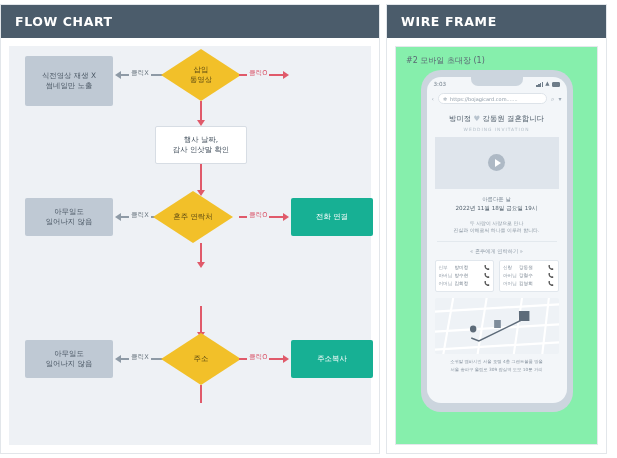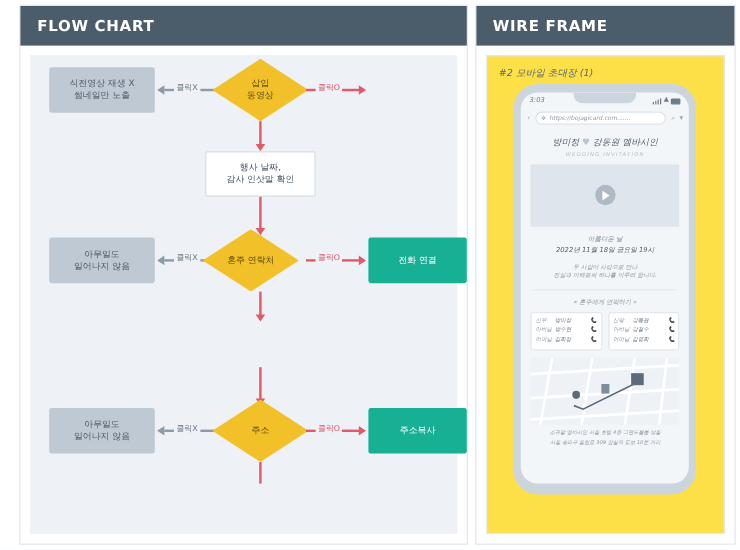--- a/index.html
+++ b/index.html
@@ -2,21 +2,21 @@
 <html><head>
 <meta charset="utf-8">
 <style>
   * { box-sizing: border-box; margin: 0; padding: 0; }
   html, body {
     width: 617px; height: 458px;
     background: #ffffff;
     font-family: "DejaVu Sans", "Liberation Sans", sans-serif;
     overflow: hidden;
   }
-  .page { position: relative; width: 617px; height: 458px; display: flex; gap: 6px; padding: 4px 4px 4px 16px; }
+  .page { position: relative; width: 617px; height: 458px; display: flex; gap: 6px; padding: 4px 4px 4px 0; }
 
   
   .panel { background: #ffffff; border: 1px solid #e2e6ea; display: flex; flex-direction: column; }
   .panel.left  { width: 380px; }
   .panel.right { width: 221px; }
   .panel-header {
     background: #4b5c6b; color: #ffffff;
     font-size: 12.5px; font-weight: bold; letter-spacing: .6px;
     padding: 9px 14px;
   }
@@ -64,23 +64,22 @@
   .edge-label {
     position: absolute; font-size: 6.6px; background: #eef1f5;
     padding: 0 2px; line-height: 1;
   }
   .edge-label.gray { color: #69757f; }
   .edge-label.red  { color: #d9566a; }
 
   
   .wire-canvas {
     position: relative; width: 100%; height: 100%;
-    background: #fde047; border: 1px solid #e4e8ec;
+    background: #86efac; border: 1px solid #e4e8ec;
     padding: 6px;
-    font-style: italic;
   }
   .wire-title { font-size: 8px; color: #5a6773; margin: 2px 0 4px 4px; }
 
   .phone {
     position: relative; width: 152px; height: 342px; margin: 0 auto;
     background: #ccd5de; border-radius: 20px; padding: 7px 6px 9px 6px;
   }
   .phone-screen {
     position: relative; width: 100%; height: 100%;
     background: #f3f6f9; border-radius: 14px; overflow: hidden;
@@ -166,21 +165,21 @@
 </head>
 <body>
 
 <div class="page">
 
   <div class="panel left">
     <div class="panel-header">FLOW CHART</div>
     <div class="panel-body">
       <div class="flow-canvas">
 
-        <div class="node node-gray" style="left:16px; top:10px; width:88px; height:38px; flex-direction:column;">
+        <div class="node node-gray" style="left:16px; top:10px; width:88px; height:50px; flex-direction:column;">
           <span>식전영상 재생 X</span>
           <span>썸네일만 노출</span>
         </div>
 
         <div class="hline gray-line" style="left:112px; top:28px; width:48px;"></div>
         <div class="arrow arrow-left" style="left:106px; top:25px;"></div>
         <div class="edge-label gray" style="left:120px; top:24px;">클릭X</div>
 
         <div class="node-diamond-wrap" style="left:152px; top:3px; width:80px; height:52px;">
           <div class="diamond">
@@ -301,21 +300,21 @@
                 <span>https://bojagicard.com.......</span>
               </span>
               <span class="bb-icon">⌕</span>
               <span class="bb-icon">▾</span>
             </div>
 
             <div class="invite-body">
               <div class="invite-heading">
                 <span>방미정</span>
                 <span class="invite-heart">♥</span>
-                <span>강동원 엠바시인</span>
+                <span>강동원 결혼합니다</span>
               </div>
               <div class="invite-sub">WEDDING INVITATION</div>
 
               <div class="video-ph">
                 <div class="playbtn">
                     <div></div>
                   </div>
               </div>
 
               <div class="date-block">

